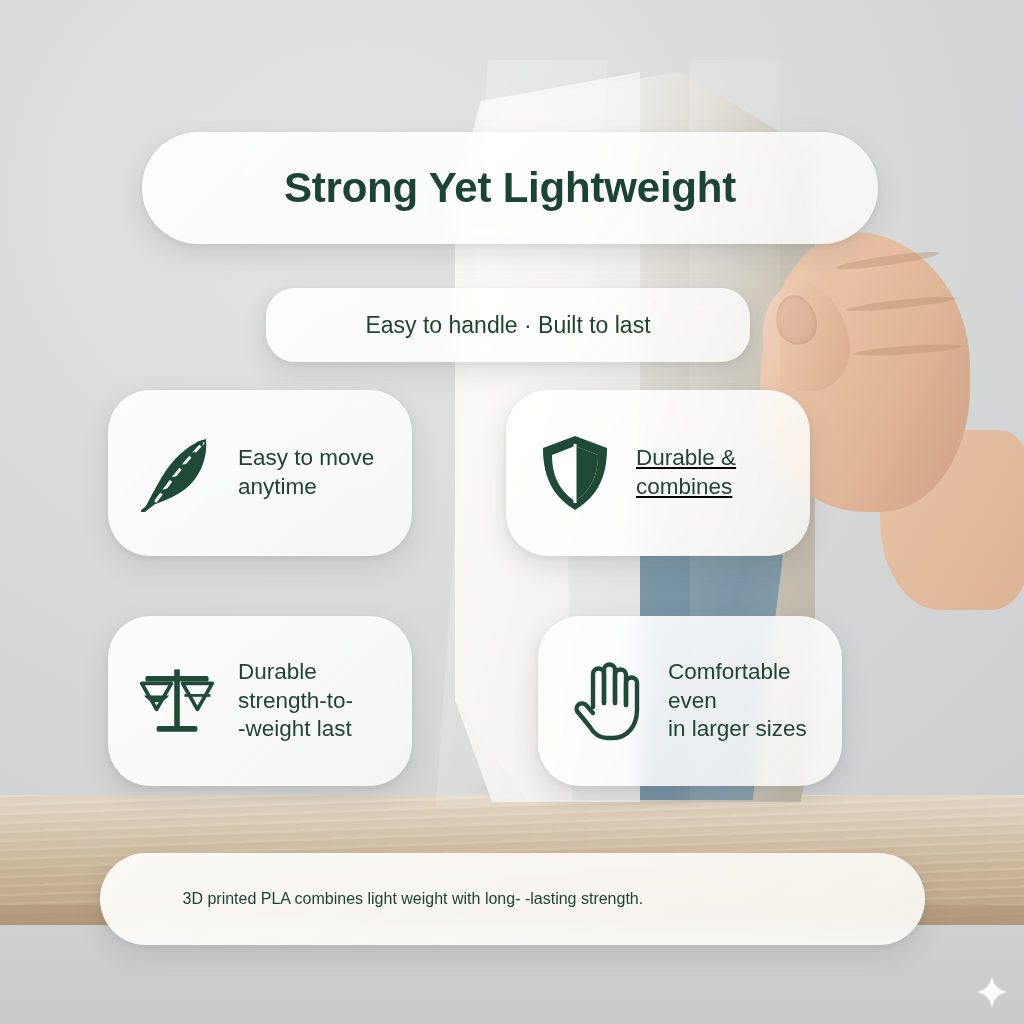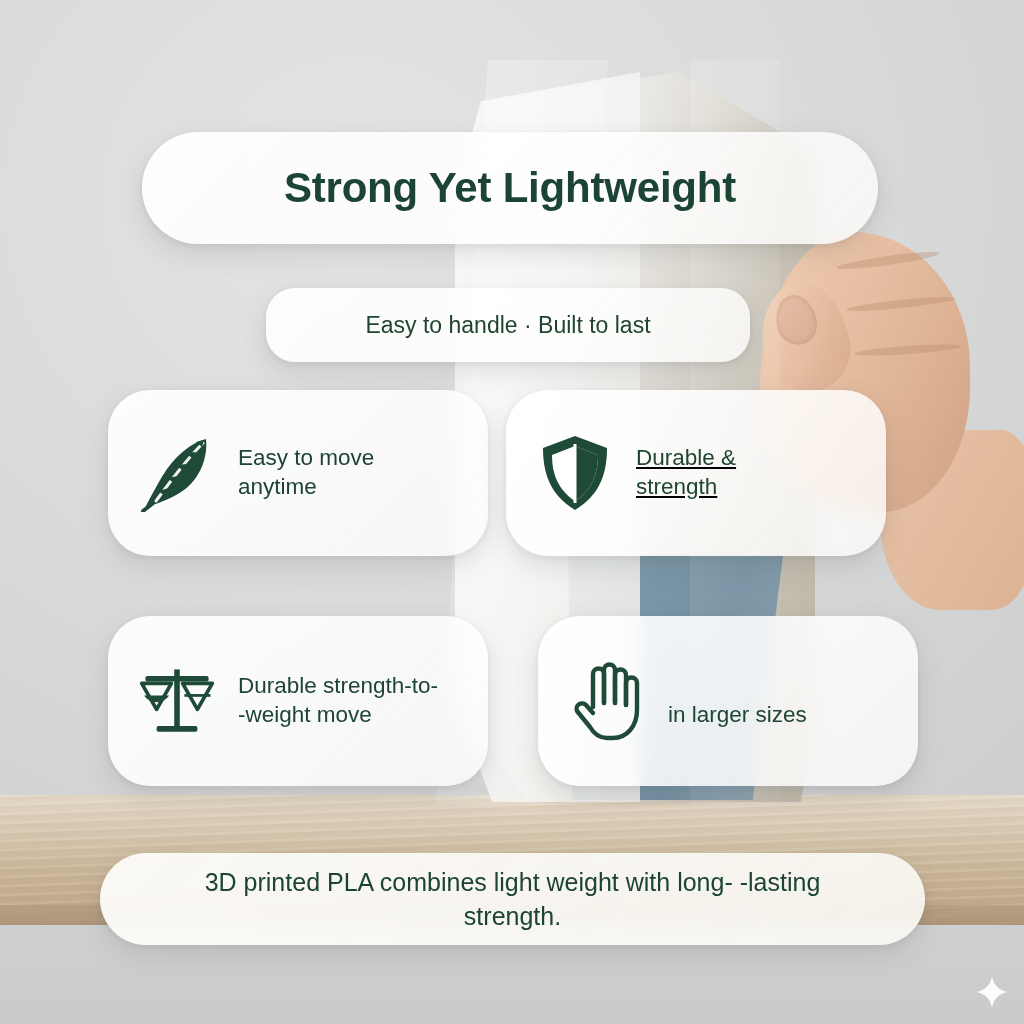--- a/index.html
+++ b/index.html
@@ -118,21 +118,21 @@
   #subtitle-pill {
     left: 266px; top: 288px; width: 484px; height: 74px;
     border-radius: 29px;
     justify-content: center;
   }
   #subtitle-text {
     font-size: 23px; color: #20452f; white-space: nowrap;
   }
 
   .card {
-    width: 380px; height: 166px;
+    width: 304px; height: 166px;
     border-radius: 42px;
     padding: 0 15px 0 30px;
     gap: 22px;
   }
   #card-0 { left: 108px; top: 390px; }
   #card-1 { left: 506px; top: 390px; text-decoration: underline; }
   #card-2 { left: 108px; top: 616px; height: 170px; }
   #card-3 { left: 538px; top: 616px; height: 170px; }
 
   .card-icon {
@@ -143,22 +143,22 @@
     font-size: 22.5px; line-height: 1.28; color: #1f4434;
   }
 
   #caption-pill {
     left: 100px; top: 853px; width: 825px; height: 92px;
     border-radius: 46px;
     justify-content: center;
     background: linear-gradient(135deg, rgba(253,252,249,0.95) 0%, rgba(250,249,245,0.90) 100%);
   }
   #caption-text {
-    font-size: 25px; line-height: 1.38; color: #1c4434;
-    text-align: center; width: 660px;
+    font-size: 16px; line-height: 1.38; color: #1c4434;
+    width: 660px;
   }
 
   
   #sparkle {
     position: absolute; left: 975px; top: 975px; width: 34px; height: 34px;
   }
 
   
   .streak {
     position: absolute; pointer-events: none;
@@ -218,53 +218,53 @@
     <span class="card-icon">
       <svg width="70" height="80" viewBox="0 0 70 80" aria-hidden="true">
         <path d="M35 3 L67 15 C67 40 60 62 35 77 C10 62 3 40 3 15 Z" fill="#1f4a38"></path>
         <path d="M35 13 L58 22 C58 41 52 57 35 68 C18 57 12 41 12 22 Z" fill="#ffffff"></path>
         <path d="M35 13 L58 22 C58 41 52 57 35 68 Z" fill="#1f4a38"></path>
         <rect x="33.5" y="11" width="3" height="59" fill="#ffffff"></rect>
       </svg>
     </span>
     <span class="card-label">
       <span>Durable &amp;</span><br>
-      <span>strength</span>
+      <span>combines</span>
     </span>
   </div>
 
   <div class="card" id="card-2">
     <span class="card-icon">
       <svg width="84" height="78" viewBox="0 0 84 78" aria-hidden="true">
         <rect x="39" y="5" width="6" height="64" fill="#1f4a38"></rect>
         <rect x="8" y="12" width="68" height="6" rx="2" fill="#1f4a38"></rect>
         <rect x="20" y="66" width="44" height="6" rx="2" fill="#1f4a38"></rect>
         <path d="M4 20 L36 20 L20 48 Z" fill="none" stroke="#1f4a38" stroke-width="4" stroke-linejoin="round"></path>
         <path d="M6.5 33 L33.5 33 A16 16 0 0 1 6.5 33 Z" fill="#1f4a38"></path>
         <path d="M48 20 L80 20 L64 48 Z" fill="none" stroke="#1f4a38" stroke-width="4" stroke-linejoin="round"></path>
         <line x1="50" y1="33" x2="78" y2="33" stroke="#1f4a38" stroke-width="3"></line>
       </svg>
     </span>
     <span class="card-label">
       <span>Durable strength-to-</span><br>
-      <span>-weight move</span>
+      <span>-weight last</span>
     </span>
   </div>
 
   <div class="card" id="card-3">
     <span class="card-icon">
       <svg width="72" height="80" viewBox="0 0 72 80" aria-hidden="true" fill="none" stroke="#1f4a38" stroke-width="4.4" stroke-linecap="round" stroke-linejoin="round">
         <path d="M22 46 V13 a5.5 5.5 0 0 1 11 0 v29"></path>
         <path d="M33 42 V9 a5.5 5.5 0 0 1 11 0 v33"></path>
         <path d="M44 42 V14 a5.5 5.5 0 0 1 11 0 v30"></path>
         <path d="M55 44 V22 a5.5 5.5 0 0 1 11 0 v27 c0 16-10 28-24 28 h-6 c-8 0-13-4-17-11 L6 50 a5.5 5.5 0 0 1 9-6 l7 8"></path>
       </svg>
     </span>
     <span class="card-label">
-      <br>
+      <span>Comfortable even</span><br>
       <span>in larger sizes</span>
     </span>
   </div>
 
   <div class="pill" id="caption-pill">
     <span id="caption-text">
       <span>3D printed PLA combines light weight with long-</span>
       <span>-lasting strength.</span>
     </span>
   </div>

